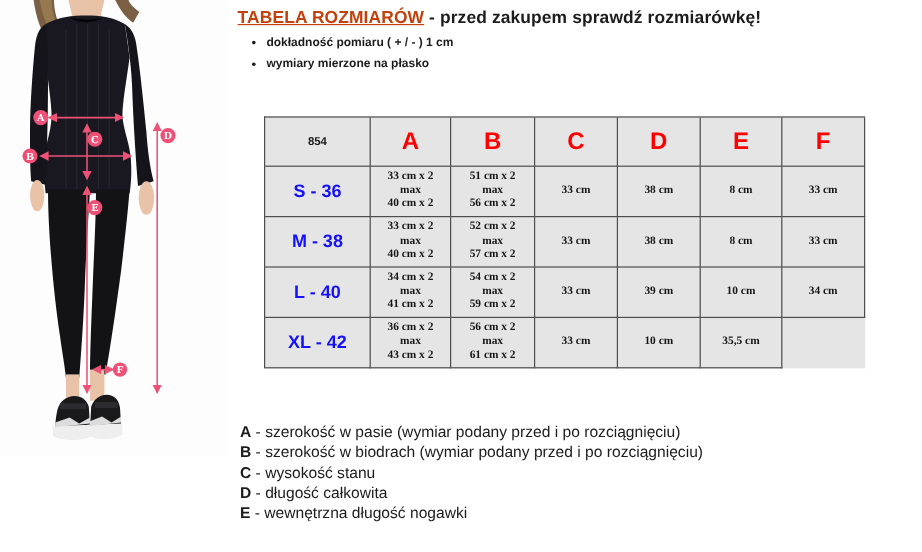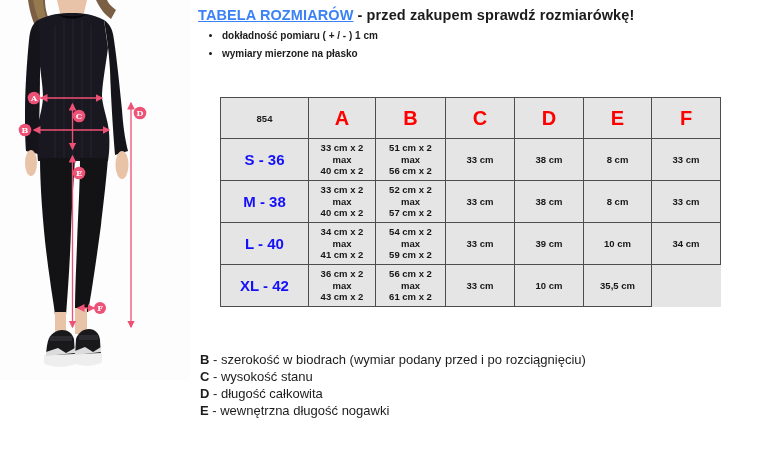--- a/index.html
+++ b/index.html
@@ -10,21 +10,21 @@
   }
 
   
   .photo { position:absolute; left:0; top:0; width:190px; height:380px; }
 
   
   .title {
     position:absolute; left:198px; top:7px; font-size:14.5px; font-weight:bold;
     letter-spacing:.1px; white-space:nowrap;
   }
-  .title .t-red { color:#3b82f6; text-decoration:underline;text-align:center; }
+  .title .t-red { color:#c2410c; text-decoration:underline;text-align:center; }
   .bullets {
     position:absolute; left:222px; top:27px; list-style:disc; font-size:10px;
     font-weight:bold;
   }
   .bullets li { line-height:18px; }
 
   
   .table {
     position:absolute; left:220px; top:97px;
     display:grid;
@@ -34,21 +34,21 @@
     background:#e5e5e5;
   }
   .cell {
     border-right:1px solid #4d4d4d; border-bottom:1px solid #4d4d4d;
     display:flex; align-items:center; justify-content:center; text-align:center;
   }
   .cell.code   { font-size:9.5px; font-weight:bold; color:#1c1c1c; }
   .cell.letter { font-size:20px;  font-weight:bold; color:#fe0000; }
   .cell.size   { font-size:15px;font-weight:bold; color:#1410fa; }
   .cell.val    { font-size:9.5px; font-weight:bold; color:#161616;
-                 white-space:pre-line; line-height:1.25; }
+                 white-space:pre-line; line-height:1.25;font-family:Liberation Serif, serif; }
 
   
   .legend { position:absolute; left:200px; top:351px; font-size:13px; }
   .legend-row { line-height:17px; white-space:nowrap; }
   .legend-row b { font-weight:bold; }
   .legend-row .sep { white-space:pre; }
 </style>
 </head>
 <body>
 
@@ -208,19 +208,20 @@
 43 cm x 2</div>
     <div class="cell val">56 cm x 2
 max
 61 cm x 2</div>
     <div class="cell val">33 cm</div>
     <div class="cell val">10 cm</div>
     <div class="cell val">35,5 cm</div>
   </div>
 
   <div class="legend">
+    <div class="legend-row"><b>A</b><span class="sep"> - </span><span>szerokość w pasie (wymiar podany przed i po rozciągnięciu)</span></div>
     <div class="legend-row"><b>B</b><span class="sep"> - </span><span>szerokość w biodrach (wymiar podany przed i po rozciągnięciu)</span></div>
     <div class="legend-row"><b>C</b><span class="sep"> - </span><span>wysokość stanu</span></div>
     <div class="legend-row"><b>D</b><span class="sep"> - </span><span>długość całkowita</span></div>
     <div class="legend-row"><b>E</b><span class="sep"> - </span><span>wewnętrzna długość nogawki</span></div>
   </div>
 
 </div>
 
 </body></html>

